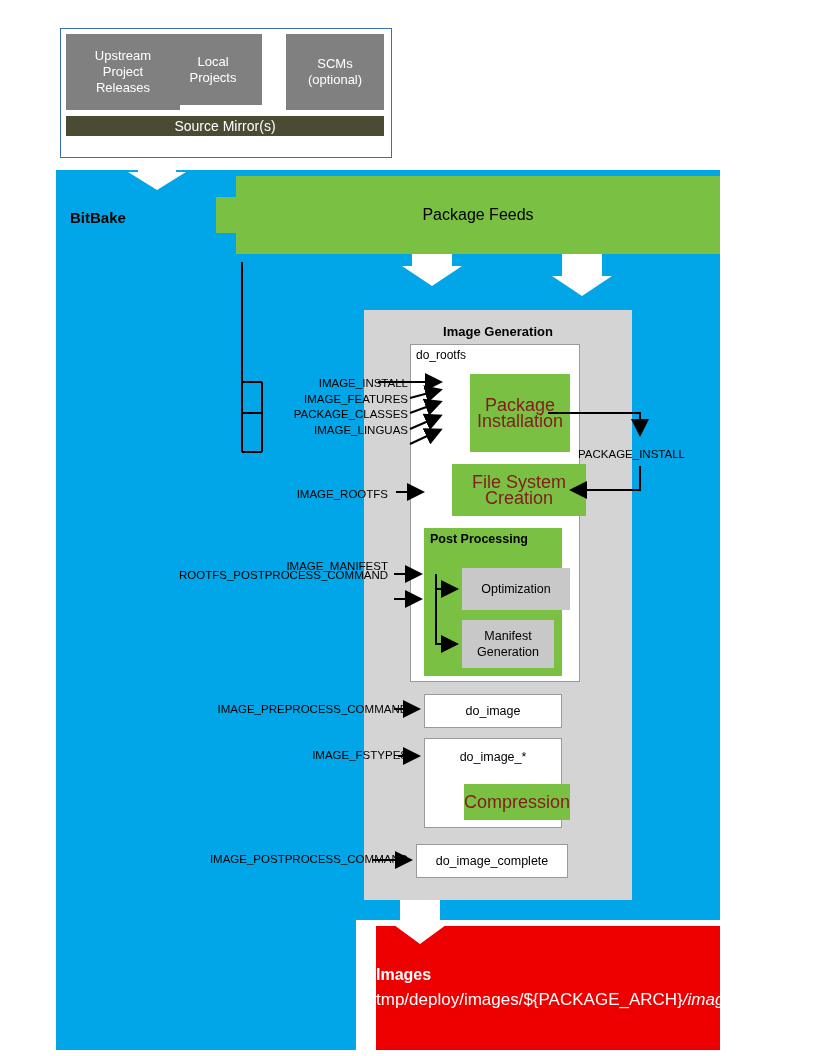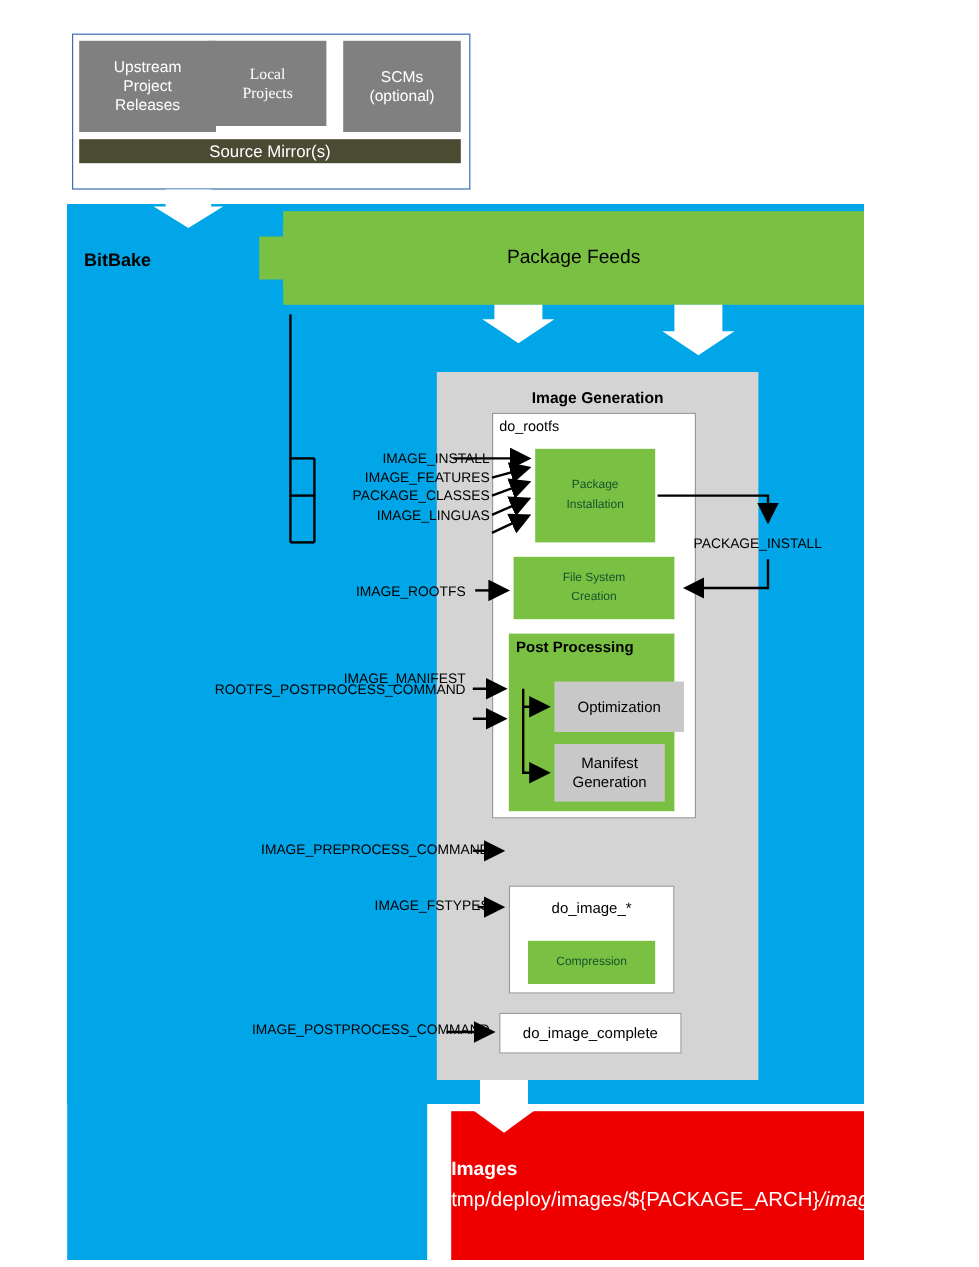--- a/index.html
+++ b/index.html
@@ -31,21 +31,21 @@
     font-size: 13px;
     line-height: 16px;
     text-align: center;
     display: flex;
     align-items: center;
     justify-content: center;
     padding: 2px;
   }
   .src-chip span { display: block; }
   .src-upstream { left: 66px; top: 34px; width: 114px; height: 76px; }
-  .src-local    { left: 174px; top: 34px; width: 98px; height: 71px; font-family: Liberation Serif, serif; }
+  .src-local    { left: 164px; top: 34px; width: 98px; height: 71px; }
   .src-scms     { left: 286px; top: 34px; width: 98px; height: 76px; }
 
   .source-mirror {
     left: 66px; top: 116px; width: 318px; height: 20px;
     background: #4b4a33;
     color: #ffffff;
     font-size: 14px;
     display: flex;
     align-items: center;
     justify-content: center;
@@ -96,25 +96,25 @@
     border: 1px solid #9a9a9a;
     background: #ffffff;
   }
   .do-rootfs-label {
     left: 416px; top: 348px; width: 120px; height: 16px;
     font-size: 12px; color: #000000;
   }
 
   .green-box {
     background: #7ac143;
-    color: #14532d;
-    font-size: 10px;
+    color: #7f1d1d;
+    font-size: 18px;
     line-height: 16px;
     text-align: center;
-    display: flex; align-items: center; justify-content: center;
+    display: flex; align-items: center; justify-content: center; margin-left: 24px;
   }
   .grey-inner {
     background: #c8c8c8;
     color: #000000;
     font-size: 12.5px;
     line-height: 16px;
     text-align: center;
     display: flex; align-items: center; justify-content: center;
   }
 
@@ -246,20 +246,23 @@
   <div class="abs grey-inner optimization-box">
     <span>Optimization</span>
   </div>
   <div class="abs grey-inner manifest-box">
     <div>
       <span>Manifest</span><br>
       <span>Generation</span>
     </div>
   </div>
 
+  <div class="abs white-box do-image-box">
+    <span>do_image</span>
+  </div>
 
   <div class="abs white-box do-image-star-box"></div>
   <div class="abs do-image-star-label">do_image_*</div>
   <div class="abs green-box compression-box">
     <span>Compression</span>
   </div>
 
   <div class="abs white-box do-image-complete-box">
     <span>do_image_complete</span>
   </div>

